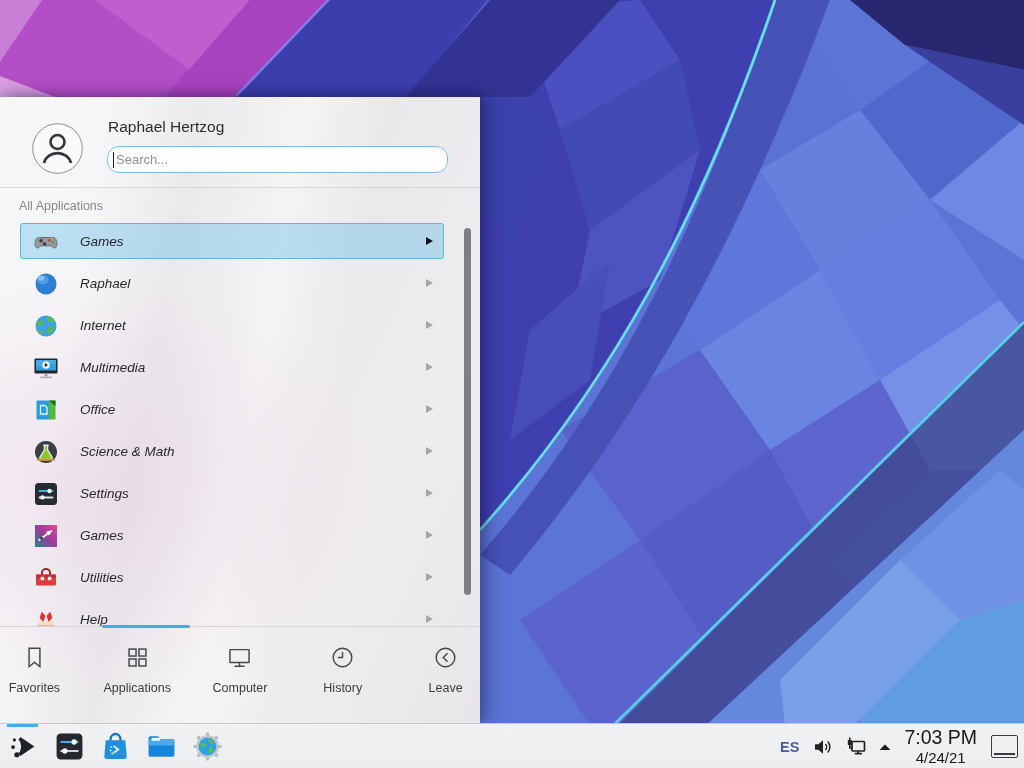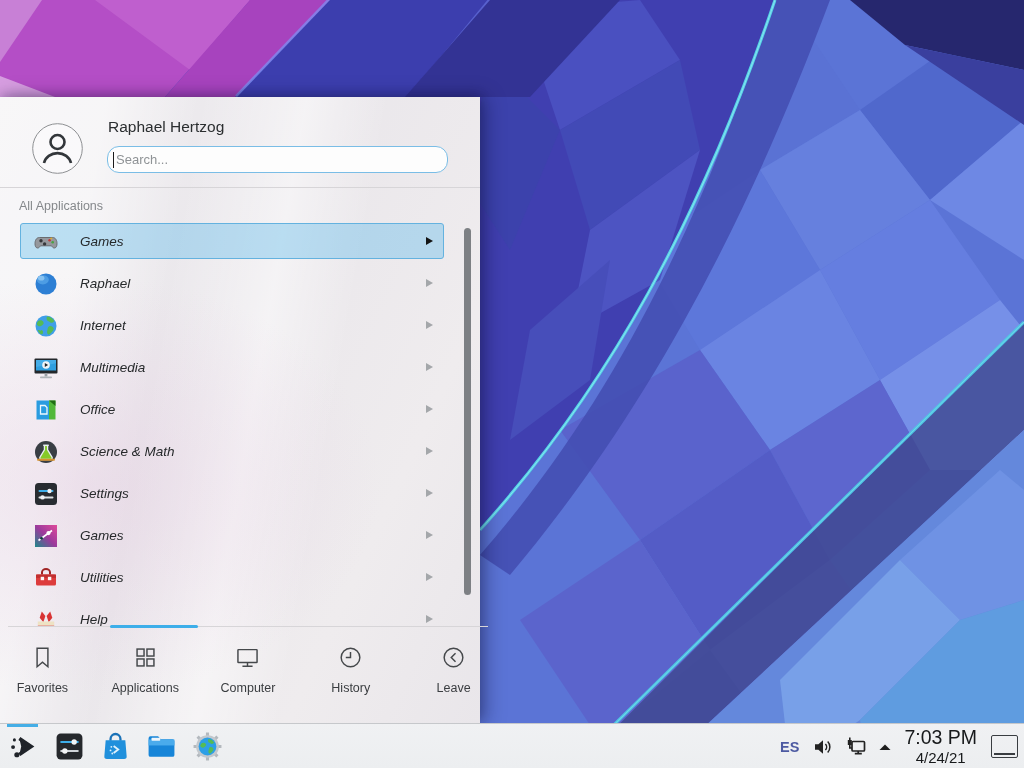--- a/index.html
+++ b/index.html
@@ -34,21 +34,21 @@
   .cat-icon { position:absolute; left:11px; top:4px; width:28px; height:28px; }
   .cat-icon svg { width:28px; height:28px; display:block; }
   .cat-label { margin-left:59px; font-size:13.5px; color:#26292b; }
   .cat-arrow { position:absolute; right:10px; top:50%; margin-top:-4.5px; width:0; height:0;
     border-left:7px solid #a4a7aa; border-top:4.5px solid transparent; border-bottom:4.5px solid transparent; }
   .cat-row.selected .cat-arrow { border-left-color:#141414; }
 
   .kick-scrollbar { position:absolute; left:464px; top:131px; width:7px; height:367px;
     background:#7d8084; border-radius:3.5px; }
 
-  .kick-footer { position:absolute; left:8px; top:529px; width:100%; height:97px; border-top:1px solid #d7d5d8; display:flex;gap:34px; }
+  .kick-footer { position:absolute; left:0; top:529px; width:100%; height:97px; border-top:1px solid #d7d5d8; display:flex;gap:34px; }
   .tab-indicator { position:absolute; left:102px; top:-2px; width:88px; height:3px; border-radius:1.5px; }
   .kick-tab { width:96px; display:flex; flex-direction:column; align-items:center; padding-top:17px; }
   .tab-icon svg { width:27px; height:27px; display:block; }
   .tab-label { margin-top:10px; font-size:12.5px; color:#3a3d40; }
 
   
   .taskbar { position:absolute; left:0; top:723px; width:1024px; height:45px;
     background:linear-gradient(180deg,#f0f1f3 0%, #eceef0 100%); border-top:1px solid #c6c8cb;
     display:flex; align-items:center; }
   .task-apps { display:flex; align-items:center; height:100%; }

